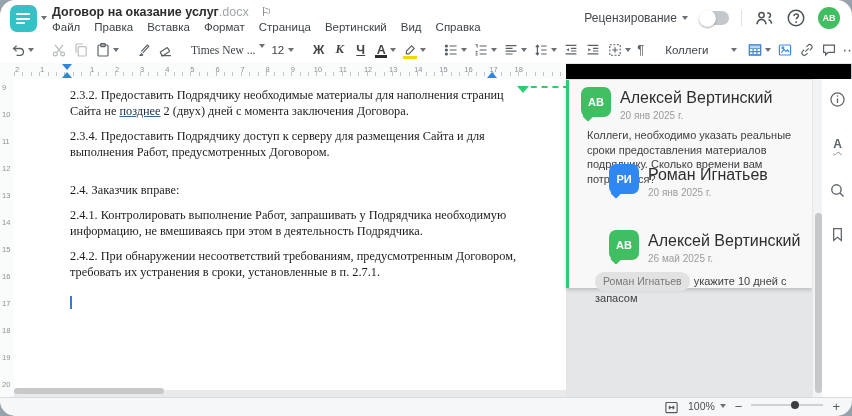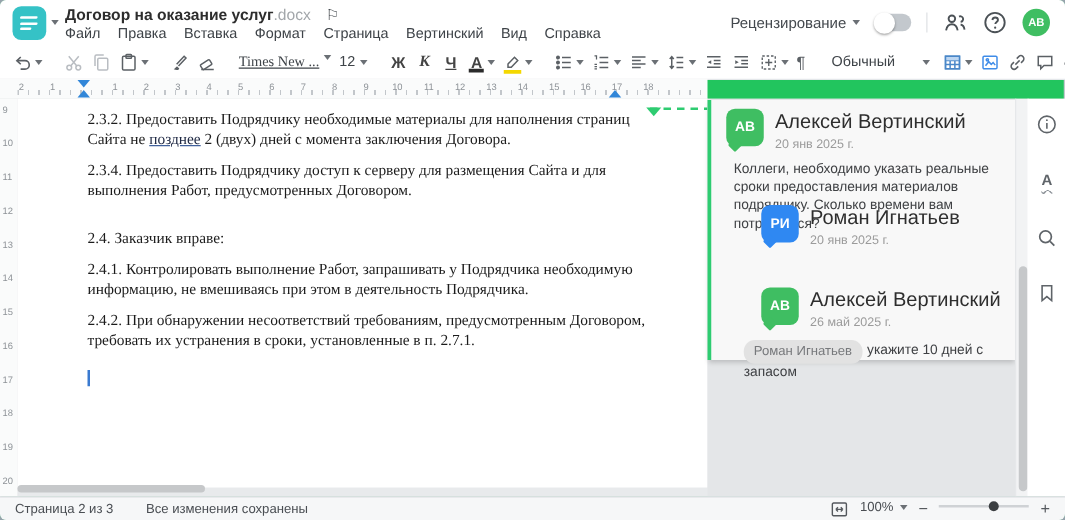--- a/index.html
+++ b/index.html
@@ -1,17 +1,17 @@
 <!DOCTYPE html>
 <html><head>
 <meta charset="utf-8">
 <style>
   html,body{margin:0;padding:0;background:#96a2ac;font-family:"Liberation Sans",sans-serif;}
   .stage{position:relative;width:852px;height:416px;overflow:hidden;}
-  .window{position:absolute;inset:0;background:#22c55e;border-radius:5px;overflow:hidden;
+  .window{position:absolute;inset:0;background:#000000;border-radius:15px;overflow:hidden;
           box-shadow:inset 0 0 0 1px #c3c9ce;}
 
   
   .header{position:absolute;left:0;top:0;right:0;height:36px;background:#fff;}
   .logo{position:absolute;left:10px;top:5px;width:27px;height:27px;border-radius:7px;background:#35c2c6;cursor:pointer;}
   .logo i{position:absolute;left:6px;height:2.4px;background:#fff;border-radius:2px;}
   .logo i:nth-child(1){top:8px;width:14px;transform:skewX(-14deg);}
   .logo i:nth-child(2){top:12.5px;width:14px;transform:skewX(-14deg);}
   .logo i:nth-child(3){top:17px;width:9px;transform:skewX(-14deg);}
   .logo-caret{position:absolute;left:41px;top:16px;}
@@ -34,21 +34,21 @@
   
   .toolbar{position:absolute;left:0;top:36px;right:0;height:27px;background:#fff;border-bottom:1px solid #e4e7ea;
            display:flex;align-items:center;padding:0 10px;gap:6px;}
   .tbtn{display:flex;align-items:center;gap:2px;color:#5b6065;cursor:pointer;flex:none;}
   .tbtn svg{width:16px;height:16px;display:block;}
   .tbtn.dim{color:#b9bdc2;}
   .tgap{width:5px;flex:none;}
   .tletter{font-size:12.5px;font-weight:bold;color:#444;width:15px;text-align:center;cursor:pointer;flex:none;}
   .tletter.it{font-style:italic;font-family:"Liberation Serif",serif;}
   .tletter.un{text-decoration:underline;}
-  .fontbox{display:flex;align-items:flex-start;gap:4px;font-family:"Liberation Serif",serif;font-size:11.5px;color:#3f4449;cursor:pointer;flex:none;text-decoration:underline;}
+  .fontbox{display:flex;align-items:flex-start;gap:4px;font-family:"Liberation Serif",serif;font-size:11.5px;color:#3f4449;cursor:pointer;flex:none;}
   .sizebox{display:flex;align-items:center;gap:4px;font-size:11.5px;color:#3f4449;cursor:pointer;flex:none;}
   .fcolor{position:relative;font-size:12.5px;font-weight:bold;color:#444;width:14px;text-align:center;cursor:pointer;}
   .fcolor::after{content:"";position:absolute;left:1px;right:1px;bottom:-1px;height:3px;background:#2b2b2b;}
   .hlight{position:relative;width:16px;cursor:pointer;}
   .hlight::after{content:"";position:absolute;left:1px;right:1px;bottom:-1px;height:3px;background:#f4d800;}
   .stylebox{display:flex;align-items:center;gap:22px;font-size:11.5px;color:#3f4449;cursor:pointer;padding:0 4px;flex:none;}
   .pilcrow{font-size:13px;color:#5b6065;cursor:pointer;}
   .more{font-size:14px;color:#5b6065;letter-spacing:1px;cursor:pointer;}
 
   
@@ -286,21 +286,21 @@
     <div class="tbtn">
       <svg viewBox="0 0 16 16" fill="none" stroke="currentColor" stroke-width="1.1">
             <rect x="2.8" y="2.8" width="10.4" height="10.4" stroke-dasharray="2 1.5"></rect>
             <path d="M5.2 8h5.6M8 5.2v5.6"></path>
           </svg>
       <span class="caret"></span>
     </div>
     <div class="pilcrow">¶</div>
     <div class="tgap"></div>
     <div class="stylebox">
-      <span>Обычный</span>
+      <span>Коллеги</span>
       <span class="caret"></span>
     </div>
     <div class="tbtn" style="color:#4a87c8;">
       <svg viewBox="0 0 16 16" fill="none" stroke="currentColor" stroke-width="1.2">
             <rect x="2.4" y="3" width="11.2" height="10"></rect>
             <path d="M2.4 6.3h11.2M2.4 9.6h11.2M6.1 3v10M9.9 3v10"></path>
             <rect x="2.4" y="3" width="11.2" height="3.3" fill="#bcd6f2" stroke="none"></rect>
             <rect x="2.4" y="3" width="11.2" height="10" fill="none"></rect>
           </svg>
       <span class="caret"></span>
@@ -451,24 +451,20 @@
       </div>
       <div class="ric" style="top:147px;">
         <svg viewBox="0 0 16 16" fill="none" stroke="currentColor" stroke-width="1.2">
               <path d="M4.4 2.4h7.2v11.2L8 10.6l-3.6 3z"></path>
             </svg>
       </div>
     </div>
   </div>
 
   <div class="statusbar">
-    <div class="sb-left">
-      <span>Страница 2 из 3</span>
-      <span>Все изменения сохранены</span>
-    </div>
     <div class="sb-right">
       <div class="fitbtn">
         <svg viewBox="0 0 16 16" fill="none" stroke="currentColor" stroke-width="1.2">
               <rect x="2" y="2.6" width="12" height="10.8" rx="1"></rect>
               <path d="M5 8h6M5 8l1.8-1.8M5 8l1.8 1.8M11 8 9.2 6.2M11 8l-1.8 1.8"></path>
             </svg>
       </div>
       <div class="zoomval">
         <span>100%</span>
         <span class="caret"></span>

